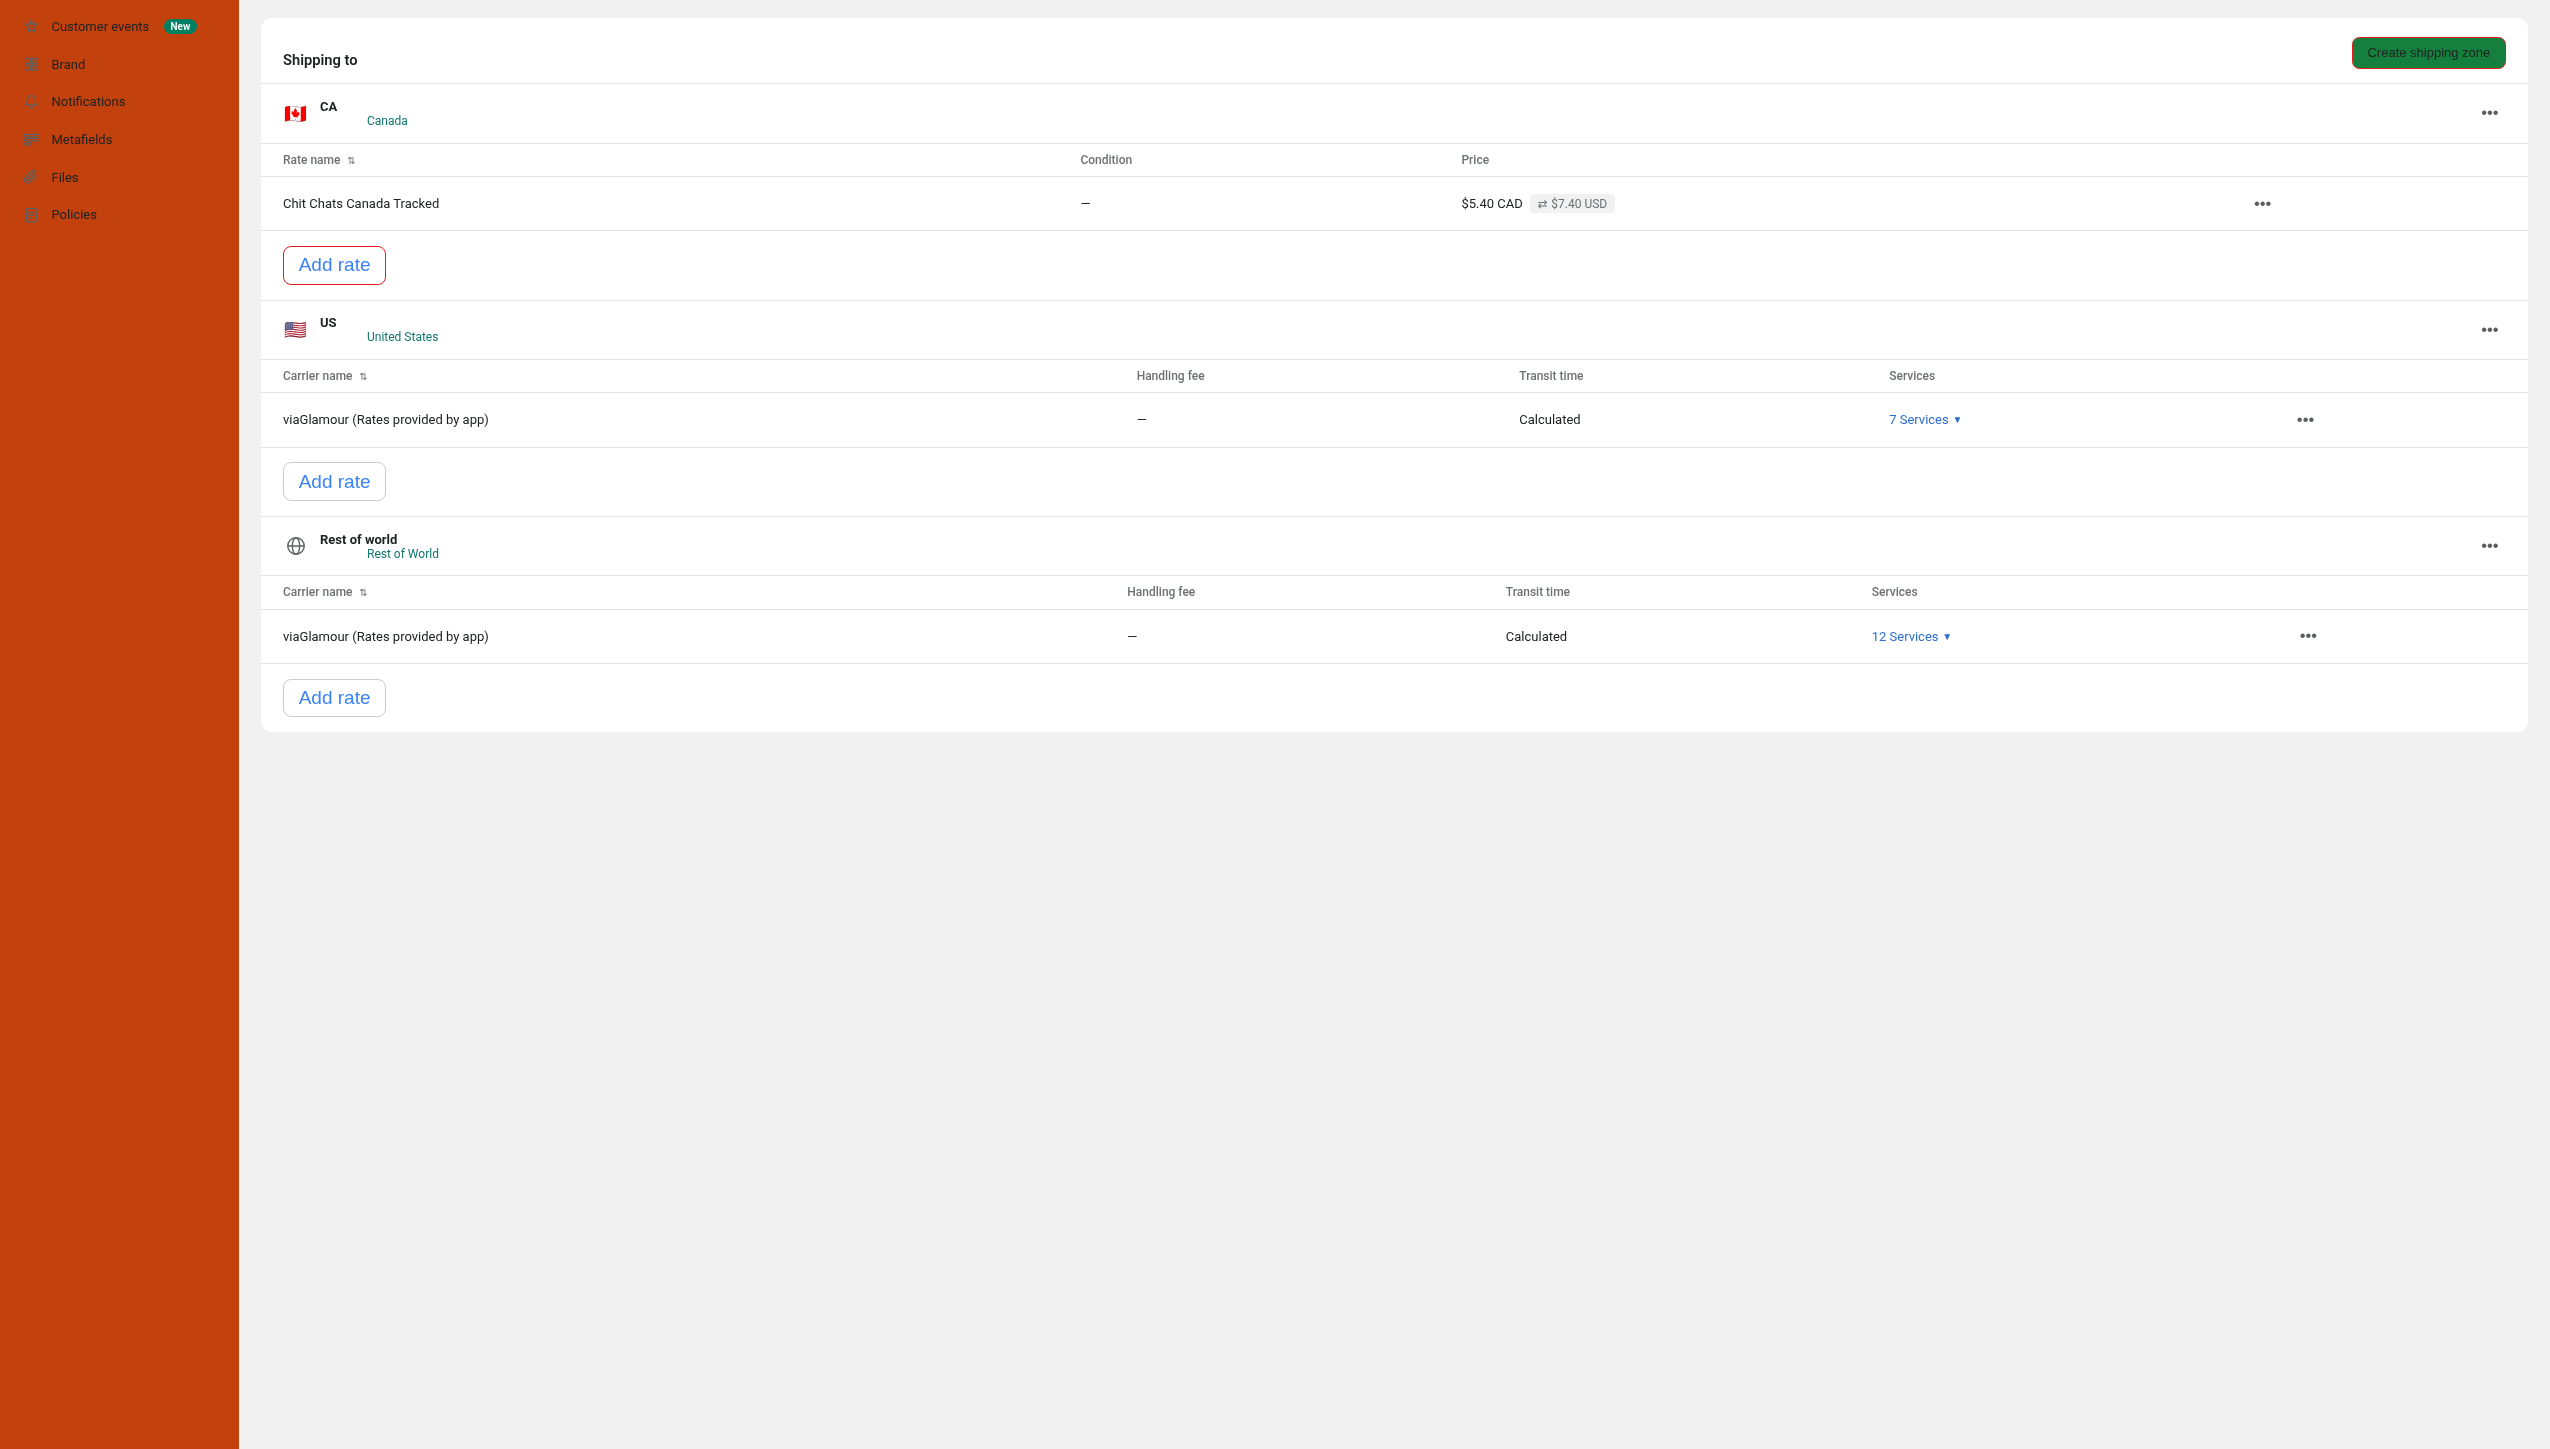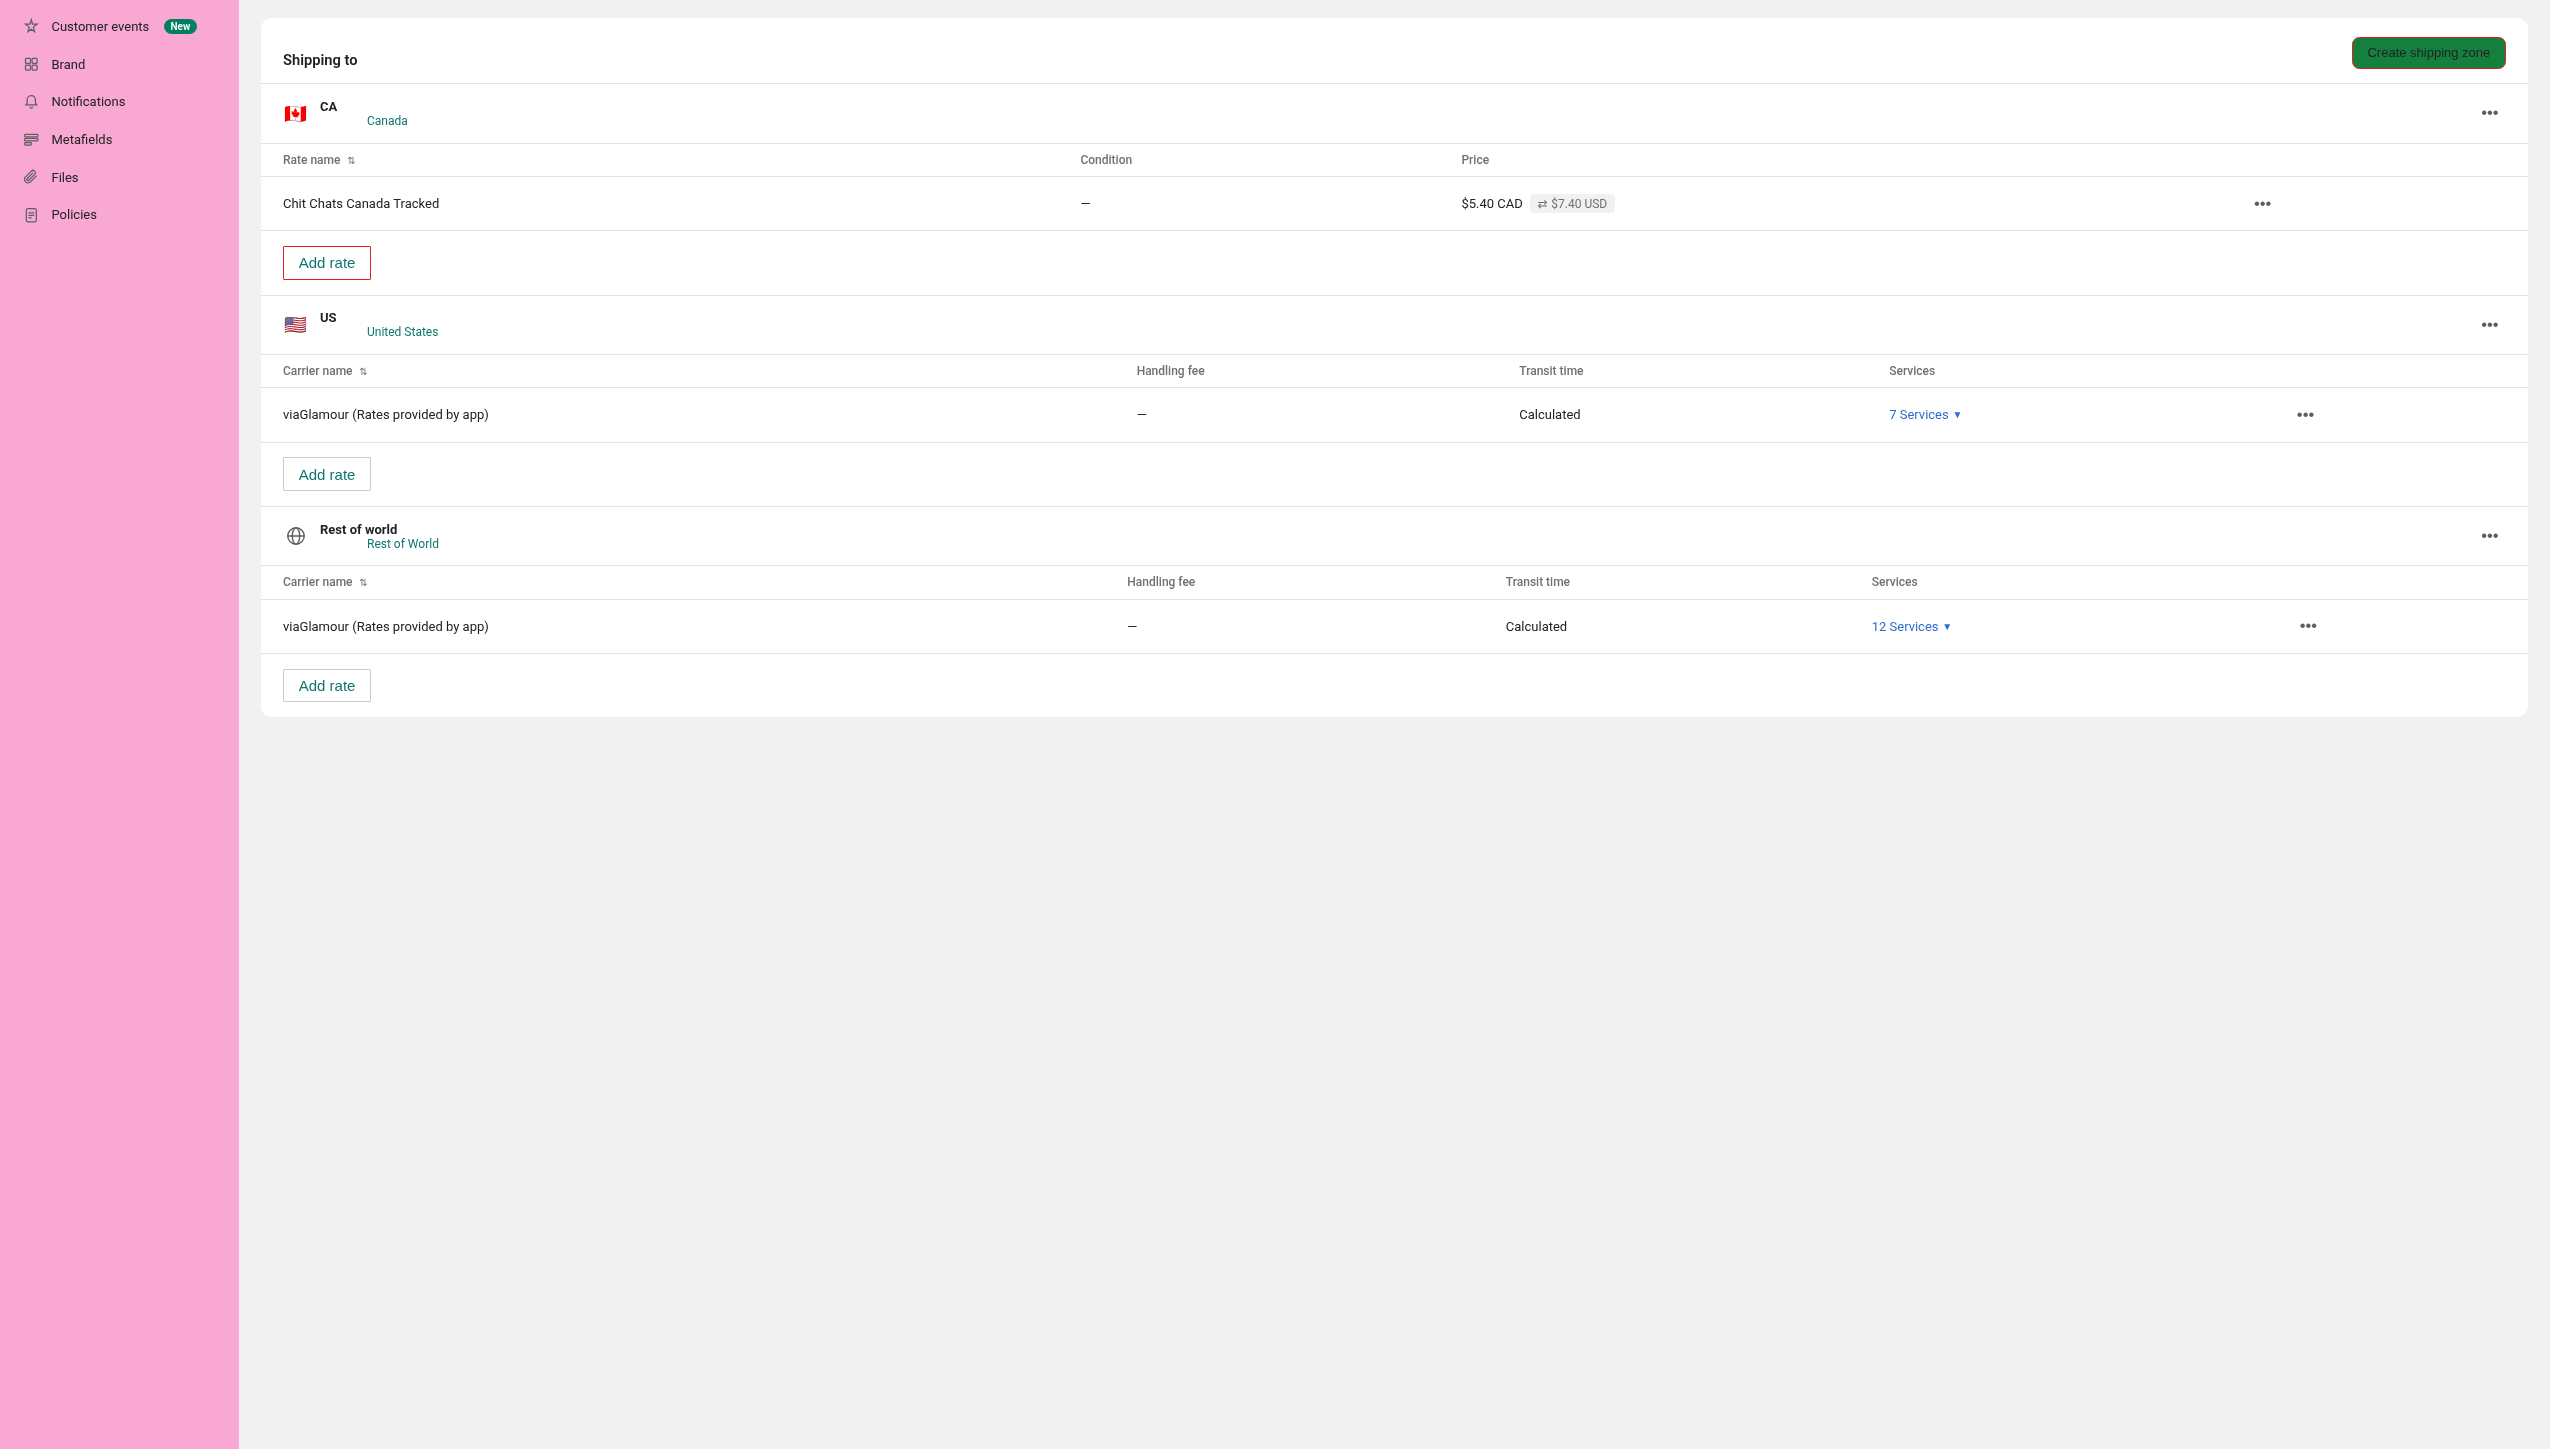--- a/index.html
+++ b/index.html
@@ -8,21 +8,21 @@
       background: #f1f1f1;
       display: flex;
       min-height: 100vh;
       font-size: 13px;
       color: #202223;
     }
 
     
     .sidebar {
       width: 239px;
-      background: #f9a8d4;
+      background: #c2410c;
       padding: 7.4px 0;
       flex-shrink: 0;
     }
     .sidebar-item {
       display: flex;
       align-items: center;
       gap: 11px;
       padding: 9.2px 14.7px;
       cursor: pointer;
       border-radius: 7.4px;
@@ -200,25 +200,25 @@
       font-size: 12px;
     }
 
     .add-rate-section {
       padding: 14.7px 22px;
     }
 
     .add-rate-btn {
       background: white;
       border: 0.9px solid #c9cccf;
-      color: #0f766e;
+      color: #3b82f6;
       padding: 7.4px 14.7px;
-      border-radius: 1px;
+      border-radius: 8px;
       cursor: pointer;
-      font-size: 15px;
+      font-size: 19px;
       font-weight: 500;
     }
 
     .add-rate-btn.highlighted {
       border: 1.8px solid #e02020;
     }
 
     .services-link {
       color: #2c6ecb;
       text-decoration: none;

